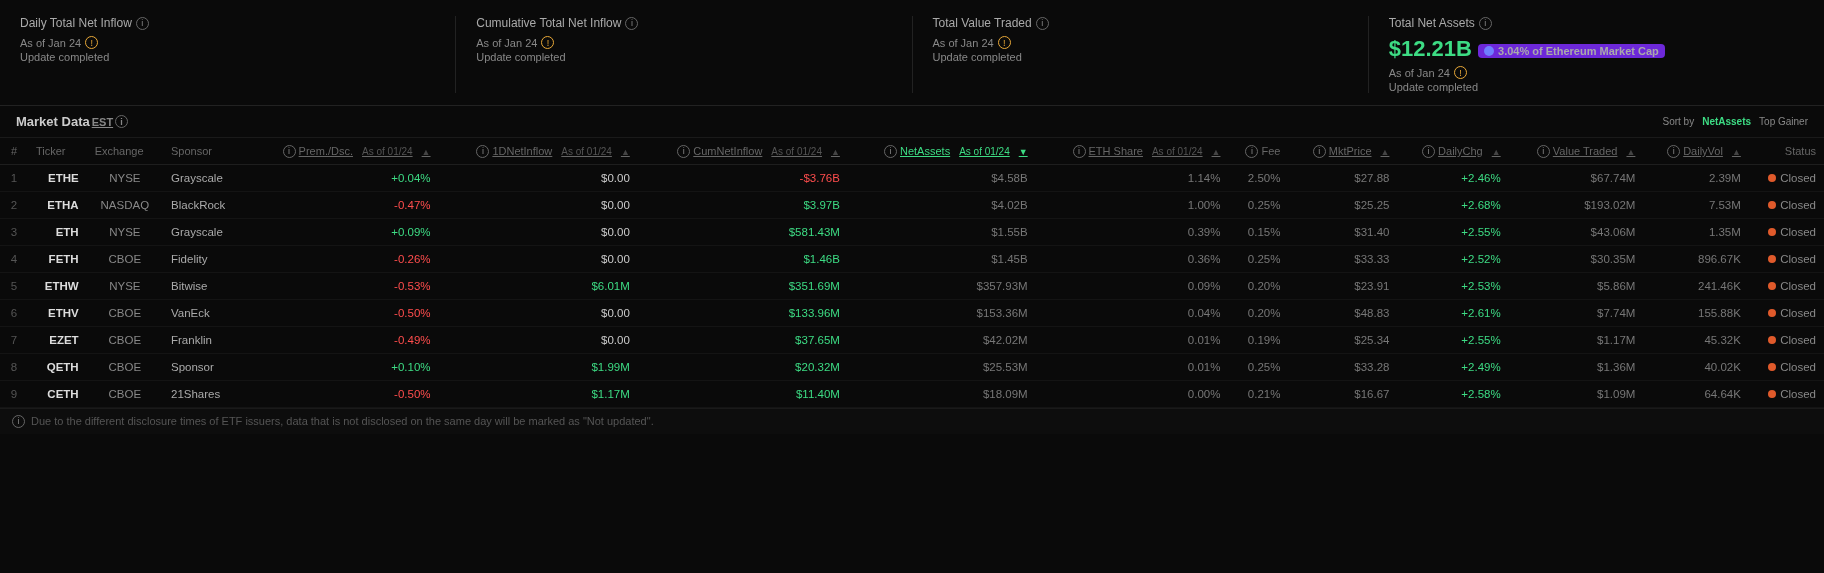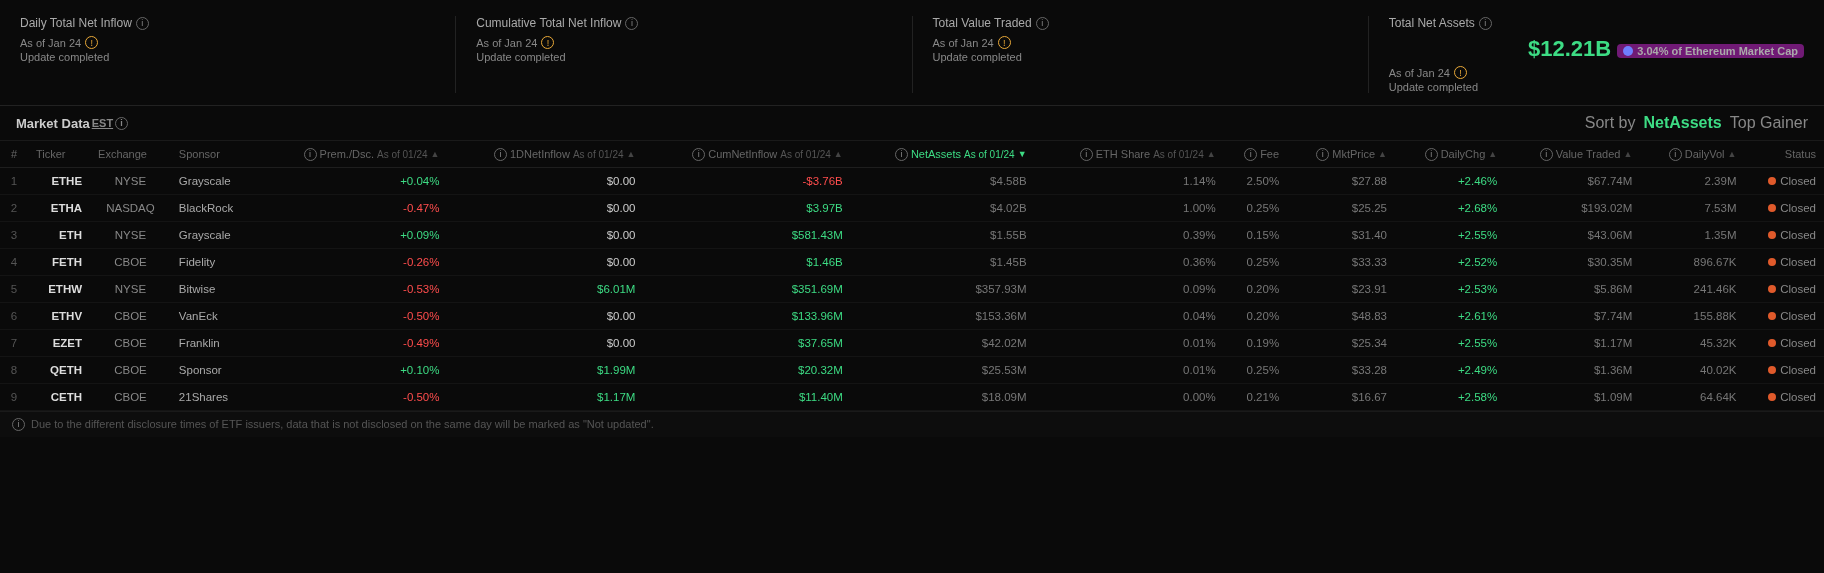--- a/index.html
+++ b/index.html
@@ -12,21 +12,20 @@
     }
     .top-metrics {
       display: flex;
       border-bottom: 1px solid #222;
       padding: 16px 0 12px 0;
     }
     .metric-card {
       flex: 1;
       padding: 0 20px;
       border-right: 1px solid #222;
-      text-align: right;
     }
     .metric-card:last-child { border-right: none; }
     .metric-title {
       color: #aaa;
       font-size: 12px;
       margin-bottom: 6px;
       display: flex;
       align-items: center;
       gap: 4px;
     }
@@ -53,21 +52,21 @@
       align-items: center;
       justify-content: center;
       font-size: 9px;
       color: #888;
       cursor: pointer;
     }
     .eth-cap-badge {
       display: inline-flex;
       align-items: center;
       gap: 4px;
-      background: #701a75;
+      background: #6d28d9;
       border-radius: 4px;
       padding: 1px 6px;
       font-size: 11px;
       color: #aaa;
     }
     .eth-dot { width: 10px; height: 10px; border-radius: 50%; background: #6f7eff; display: inline-block; }
     .market-header {
       display: flex;
       align-items: center;
       justify-content: space-between;
@@ -79,21 +78,21 @@
       font-size: 13px;
       font-weight: 600;
       display: flex;
       align-items: center;
       gap: 2px;
     }
     .sort-controls {
       display: flex;
       align-items: flex-start;
       gap: 8px;
-      font-size: 16px;
+      font-size: 10px;
       color: #888;
     }
     .sort-label { color: #888; }
     .sort-active { color: #3ddc84; font-weight: 600; cursor: pointer; }
     .sort-option { color: #888; cursor: pointer; }
     table {
       width: 100%;
       border-collapse: collapse;
       font-size: 11.5px;
     }
@@ -123,23 +122,24 @@
     }
     tbody td.td-num { text-align: center; color: #555; }
     tbody td.td-ticker { text-align: right; font-weight: 700; color: #ddd; }
     tbody td.td-exchange { text-align: center; color: #888; }
     tbody td.td-sponsor { text-align: left; color: #aaa; }
     .green { color: #3ddc84; }
     .red { color: #ff4d4d; }
     .muted { color: #777; }
     .th-sortable {
       display: inline-flex;
-      align-items: center;
-      gap: 3px;
+      align-items: flex-end;
+      gap: 9px;
       cursor: pointer;
+      text-decoration: underline;
     }
     .th-info {
       display: inline-flex;
       align-items: center;
       gap: 3px;
     }
     .sort-arrows { color: #444; font-size: 9px; }
     .sort-arrow-active { color: #3ddc84; }
     .status-closed {
       display: inline-flex;

